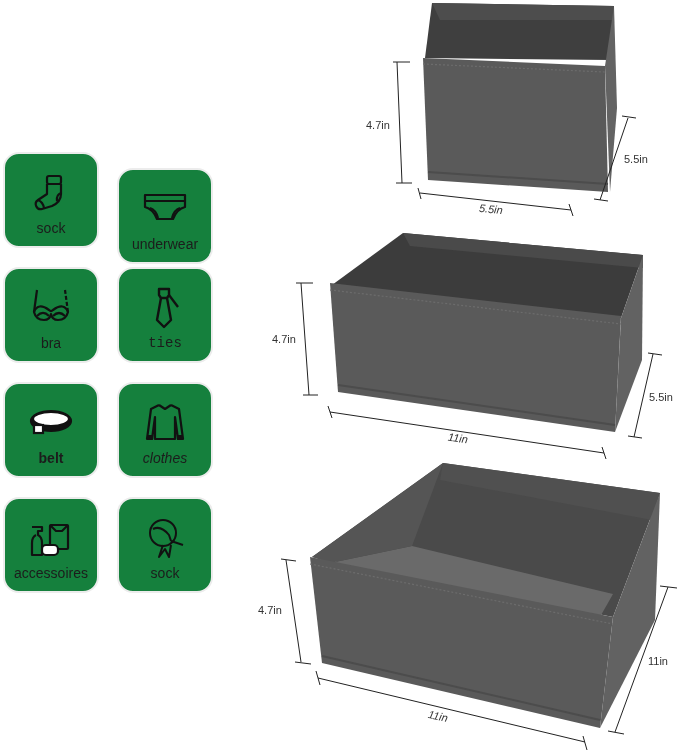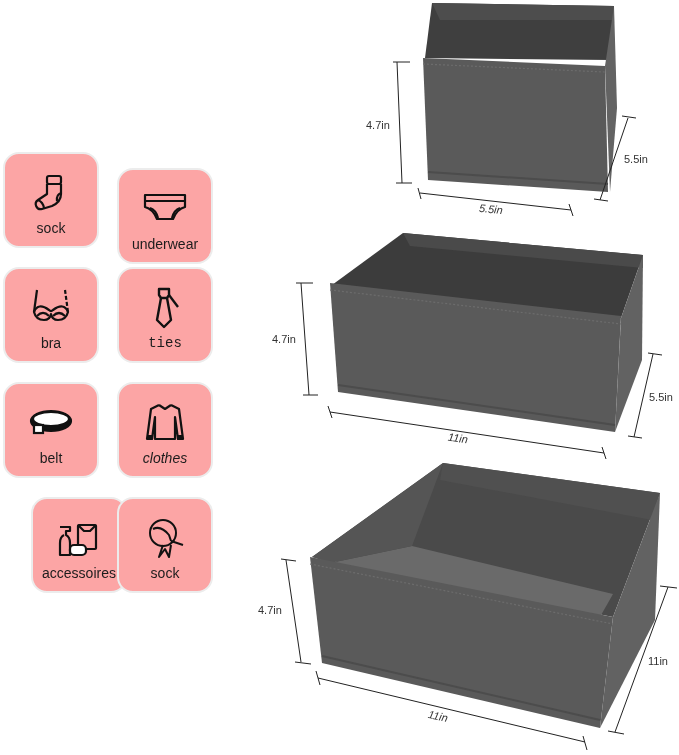--- a/index.html
+++ b/index.html
@@ -1,19 +1,19 @@
 <!DOCTYPE html>
 <html><head>
 <meta charset="utf-8">
 <style>
   html, body { margin:0; padding:0; background:#ffffff; }
   body { width:679px; height:755px; position:relative; overflow:hidden;
          font-family:"Liberation Sans", sans-serif; color:#222; }
   .card { position:absolute; width:96px; height:96px; border:2px solid #ececec;
-          border-radius:16px; box-sizing:border-box; background:#fca5a5;padding-left:8px; }
+          border-radius:16px; box-sizing:border-box; background:#15803d;padding-left:8px; }
   .card .ic { position:absolute; left:0; right:0; top:18px; height:42px;
               display:flex; justify-content:center; align-items:center; }
   .card .lbl { position:absolute; left:0; right:0; top:66px; text-align:center;
                font-size:14px; color:#1c1c1c; }
   .dimtxt { position:absolute; font-size:11px; color:#333; white-space:nowrap; }
   .dimtxt.it { font-style:italic; }
   svg.abs { position:absolute; left:0; top:0; }
 </style>
 </head>
 <body>
@@ -59,21 +59,21 @@
   <div class="ic">
     <svg width="36" height="42" viewBox="0 0 36 42" fill="none" stroke="#111" stroke-width="2.4" stroke-linejoin="round">
       <path d="M12 2 h10 v6 l-2 3 h-6 l-2 -3z"></path>
       <path d="M14 11 l-4 22 l7 7 l7 -7 l-4 -22"></path>
       <path d="M22 8 l9 12"></path>
     </svg>
   </div>
   <div class="lbl">ties</div>
 </div>
 
-<div class="card" style="left:3px;top:382px;">
+<div class="card" style="left:3px;top:382px;font-weight:bold;">
   <div class="ic">
     <svg width="48" height="36" viewBox="0 0 48 36" fill="none" stroke="#111" stroke-width="2.2">
       <ellipse cx="24" cy="16" rx="20" ry="10" fill="#111"></ellipse>
       <ellipse cx="24" cy="14" rx="18" ry="7" fill="#fff"></ellipse>
       <rect x="7" y="20" width="9" height="8" fill="#fff"></rect>
     </svg>
   </div>
   <div class="lbl">belt</div>
 </div>
 
@@ -82,21 +82,21 @@
     <svg width="44" height="44" viewBox="0 0 44 44" fill="none" stroke="#111" stroke-width="2.2" stroke-linejoin="round">
       <path d="M16 4 l6 4 l6 -4"></path>
       <path d="M16 4 l-8 4 l-4 30 h5 l3 -22 v22 h20 v-22 l3 22 h5 l-4 -30 l-8 -4"></path>
       <path d="M4 36 h5" stroke-width="4"></path>
         <path d="M35 36 h5" stroke-width="4"></path>
     </svg>
   </div>
   <div class="lbl">clothes</div>
 </div>
 
-<div class="card" style="left:3px;top:497px;margin-left:28px;">
+<div class="card" style="left:3px;top:497px;">
   <div class="ic">
     <svg width="46" height="38" viewBox="0 0 46 38" fill="none" stroke="#111" stroke-width="2.2" stroke-linejoin="round">
       <path d="M4 8 h10 v4 h-4 v4 q4 2 4 8 v12 h-10 v-12 q0 -6 4 -8"></path>
       <rect x="22" y="6" width="18" height="24" rx="1"></rect>
       <path d="M22 6 l6 6 h6 l6 -6"></path>
       <rect x="14" y="26" width="16" height="10" rx="4" fill="#fff"></rect>
     </svg>
   </div>
   <div class="lbl">accessoires</div>
 </div>

